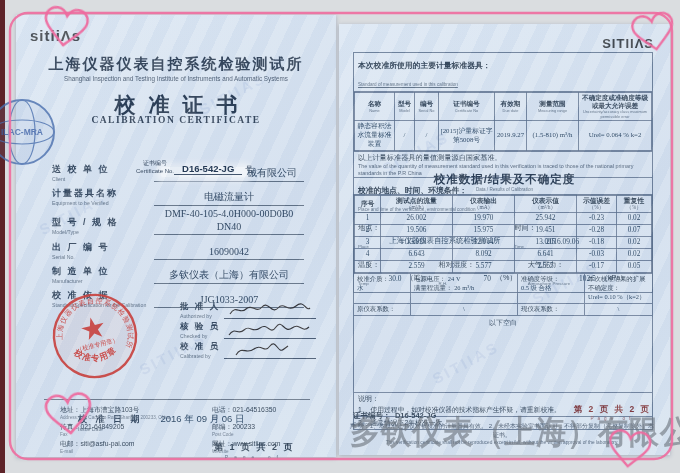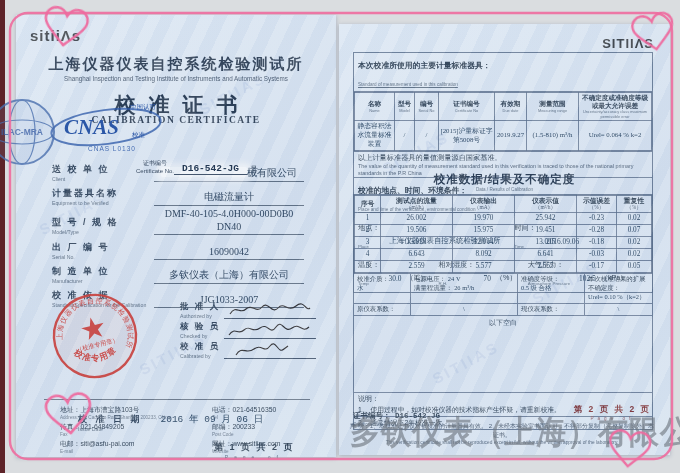--- a/index.html
+++ b/index.html
@@ -6,21 +6,21 @@
   .canvas{position:relative;width:680px;height:473px;background:#dadde0;overflow:hidden;
           font-family:"Liberation Sans",sans-serif;color:#2e4054;}
   .maroon{position:absolute;left:0;top:0;width:5px;height:473px;background:#5d2328;}
   .page{position:absolute;background:linear-gradient(150deg,#dde8f4 0%,#d3dfee 55%,#d8e4f1 100%);
         box-shadow:0 1px 4px rgba(70,90,120,.35);}
   .page::after{content:"";position:absolute;inset:0;pointer-events:none;
         background:repeating-linear-gradient(115deg,rgba(255,255,255,.10) 0 12px,rgba(150,175,210,.08) 12px 24px);}
   .p1{left:16px;top:15px;width:320px;height:442px;}
   .p2{left:339px;top:24px;width:331px;height:431px;}
   .abs{position:absolute;}
-  .serif{font-family:Liberation Mono, monospace;margin-top:40px;}
+  .serif{font-family:Liberation Sans, sans-serif;margin-top:40px;}
   .sec-wm{position:absolute;color:rgba(110,145,195,.14);font-weight:bold;font-size:15px;
           transform:rotate(-28deg);letter-spacing:3px;pointer-events:none;}
   
   .logo1{font-weight:bold;font-size:15px;letter-spacing:1px;color:#43484e;}
   .inst-cn{font-size:15px;font-weight:bold;letter-spacing:2px;color:#2c3d53;font-family:"Liberation Serif",serif;}
   .inst-en{font-size:6.3px;color:#45566c;}
   .big-title{font-size:21px;font-weight:bold;letter-spacing:13px;color:#22354d;font-family:"Liberation Serif",serif;}
   .cal-cert{font-size:9.5px;font-weight:bold;letter-spacing:1.5px;color:#2c3d53;font-family:"Liberation Serif",serif;}
   .certno-lbl{font-size:6px;color:#3a4c63;line-height:1.25;text-align:center;}
   .certno-val{font-size:9.5px;font-weight:bold;color:#253a55;border-bottom:1px solid #44566e;padding:0 8px;}
@@ -90,29 +90,20 @@
     <span class="sec-wm" style="left:20px;top:190px;">SITIIAS</span>
     <span class="sec-wm" style="left:180px;top:70px;">SITIIAS</span>
     <span class="sec-wm" style="left:120px;top:330px;">SITIIAS</span>
 
     <div class="abs logo1" style="left:14px;top:12px;">sitiiΛs</div>
     <div class="abs inst-cn" style="left:0;top:40px;width:100%;text-align:center;">上海仪器仪表自控系统检验测试所</div>
     <div class="abs inst-en" style="left:0;top:60px;width:100%;text-align:center;">Shanghai Inspection and Testing Institute of Instruments and Automatic Systems</div>
     <div class="abs big-title" style="left:0;top:76px;width:100%;text-align:center;text-indent:13px;">校准证书</div>
     <div class="abs cal-cert" style="left:0;top:100px;width:100%;text-align:center;">CALIBRATION CERTIFICATE</div>
 
-    <div class="abs" style="left:28px;top:82px;width:132px;height:58px;z-index:3;">
-      <svg width="132" height="58" viewBox="0 0 132 58">
-        <ellipse cx="62" cy="30" rx="55" ry="17" fill="none" stroke="#2b57a7" stroke-width="2" opacity="0.75" transform="rotate(-7 62 30)"></ellipse>
-        <text x="86" y="12" font-size="6.5" fill="#2b57a7">中国认可</text>
-        <text x="20" y="37" font-size="21" font-weight="bold" font-style="italic" fill="#2b57a7" font-family="Liberation Serif,serif">CNAS</text>
-        <text x="88" y="40" font-size="6.5" fill="#2b57a7">校准</text>
-        <text x="44" y="54" font-size="6.5" letter-spacing="1" fill="#2b57a7" opacity="0.85">CNAS L0130</text>
-      </svg>
-    </div>
 
     <div class="abs" style="left:120px;top:108px;display:flex;align-items:flex-end;z-index:2;">
       <div class="certno-lbl">
         <div>证书编号</div>
         <div>Certificate No.</div>
       </div>
       <div class="certno-val serif">D16-542-JG</div>
       <div style="font-size:8px;color:#3a4c63;margin-left:3px;">号</div>
     </div>
 

